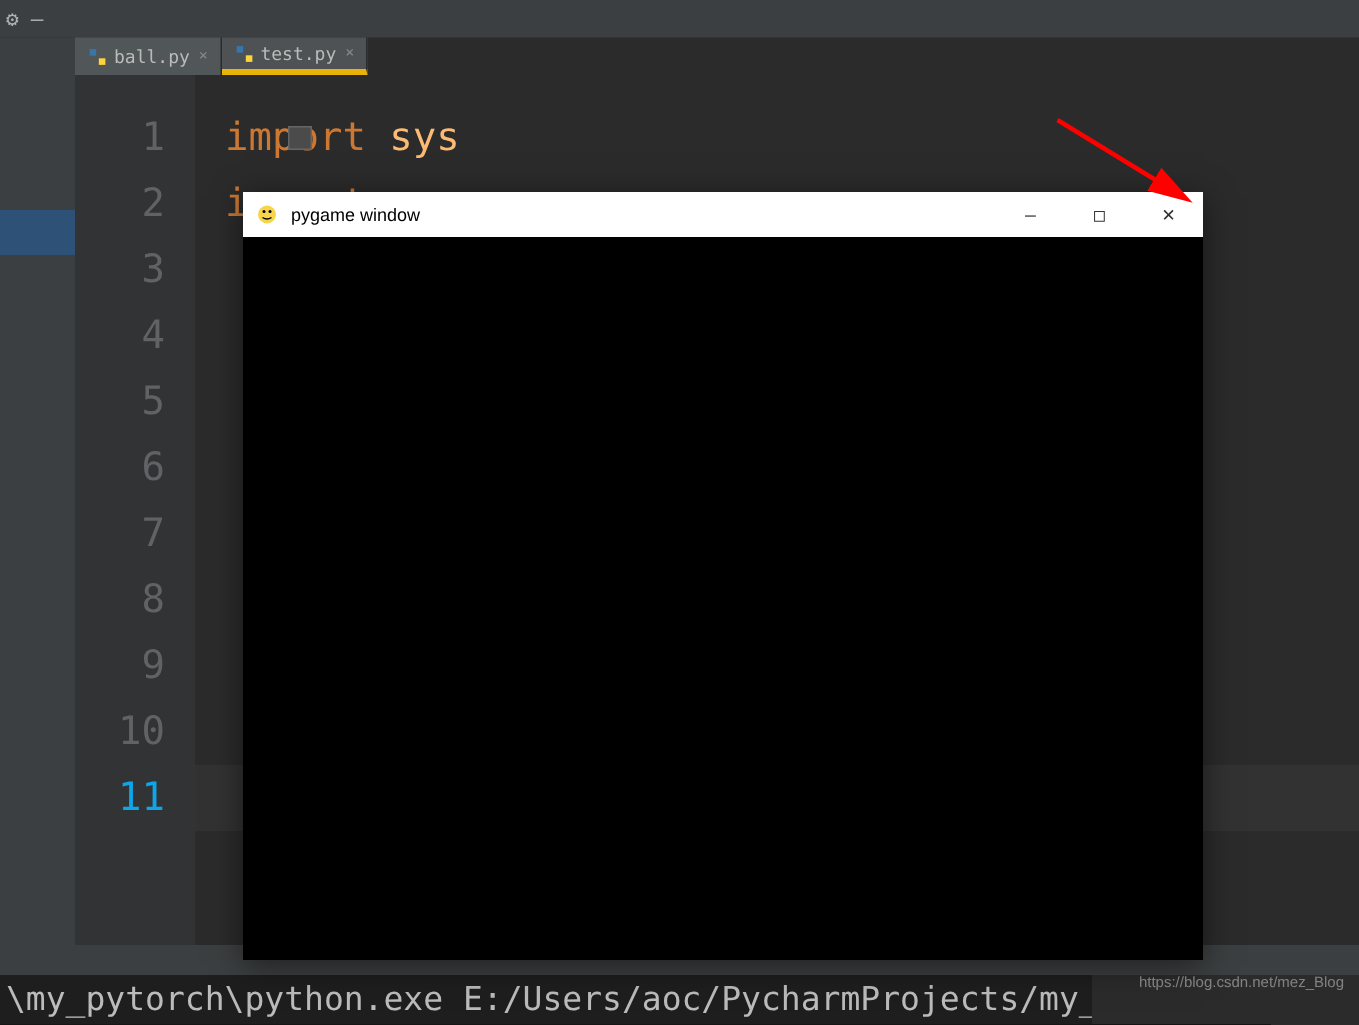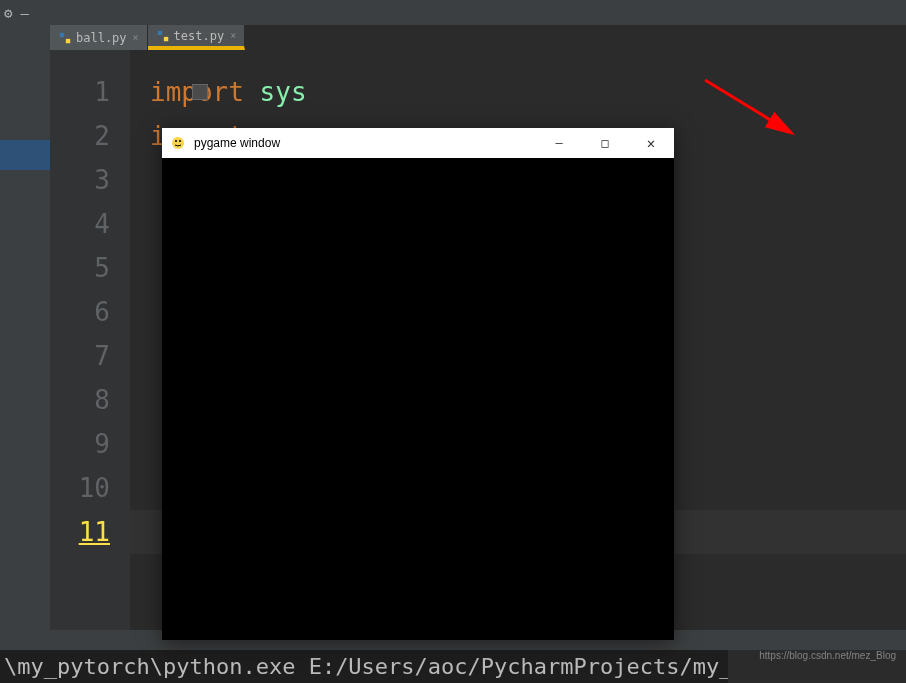--- a/index.html
+++ b/index.html
@@ -91,22 +91,21 @@
     }
     .line-number {
       color: #606366;
       font-size: 26px;
       padding-right: 20px;
       height: 44px;
       line-height: 44px;
       font-family: Consolas, monospace;
     }
     .line-number.current {
-      color: #fde047;
-      text-decoration: underline;
+      color: #0ea5e9;
     }
     .current-line-bg {
       position: absolute;
       left: 80px;
       top: 460px;
       width: 776px;
       height: 44px;
       background: #323232;
     }
     .code-area {
@@ -123,40 +122,40 @@
     }
     .fold-indicator {
       position: absolute;
       left: 62px;
       width: 16px;
       height: 16px;
       background: #4b4b4b;
       border: 1px solid #666;
     }
     .kw { color: #cc7832; }
-    .txt { color: #86efac; }
+    .txt { color: #fdba74; }
     .console-area {
       position: absolute;
       left: 0;
       top: 650px;
       width: 728px;
       height: 33px;
       background: #1e1e1e;
       color: #bbbbbb;
       font-size: 22px;
       padding-left: 4px;
       line-height: 33px;
       white-space: nowrap;
       overflow: hidden;
     }
     .pygame-window {
       position: absolute;
       left: 162px;
       top: 128px;
-      width: 512px;
+      width: 640px;
       height: 512px;
       background: #000;
       box-shadow: 0 4px 20px rgba(0,0,0,0.5);
     }
     .pygame-titlebar {
       height: 30px;
       background: #fff;
       display: flex;
       align-items: center;
       padding-left: 8px;

